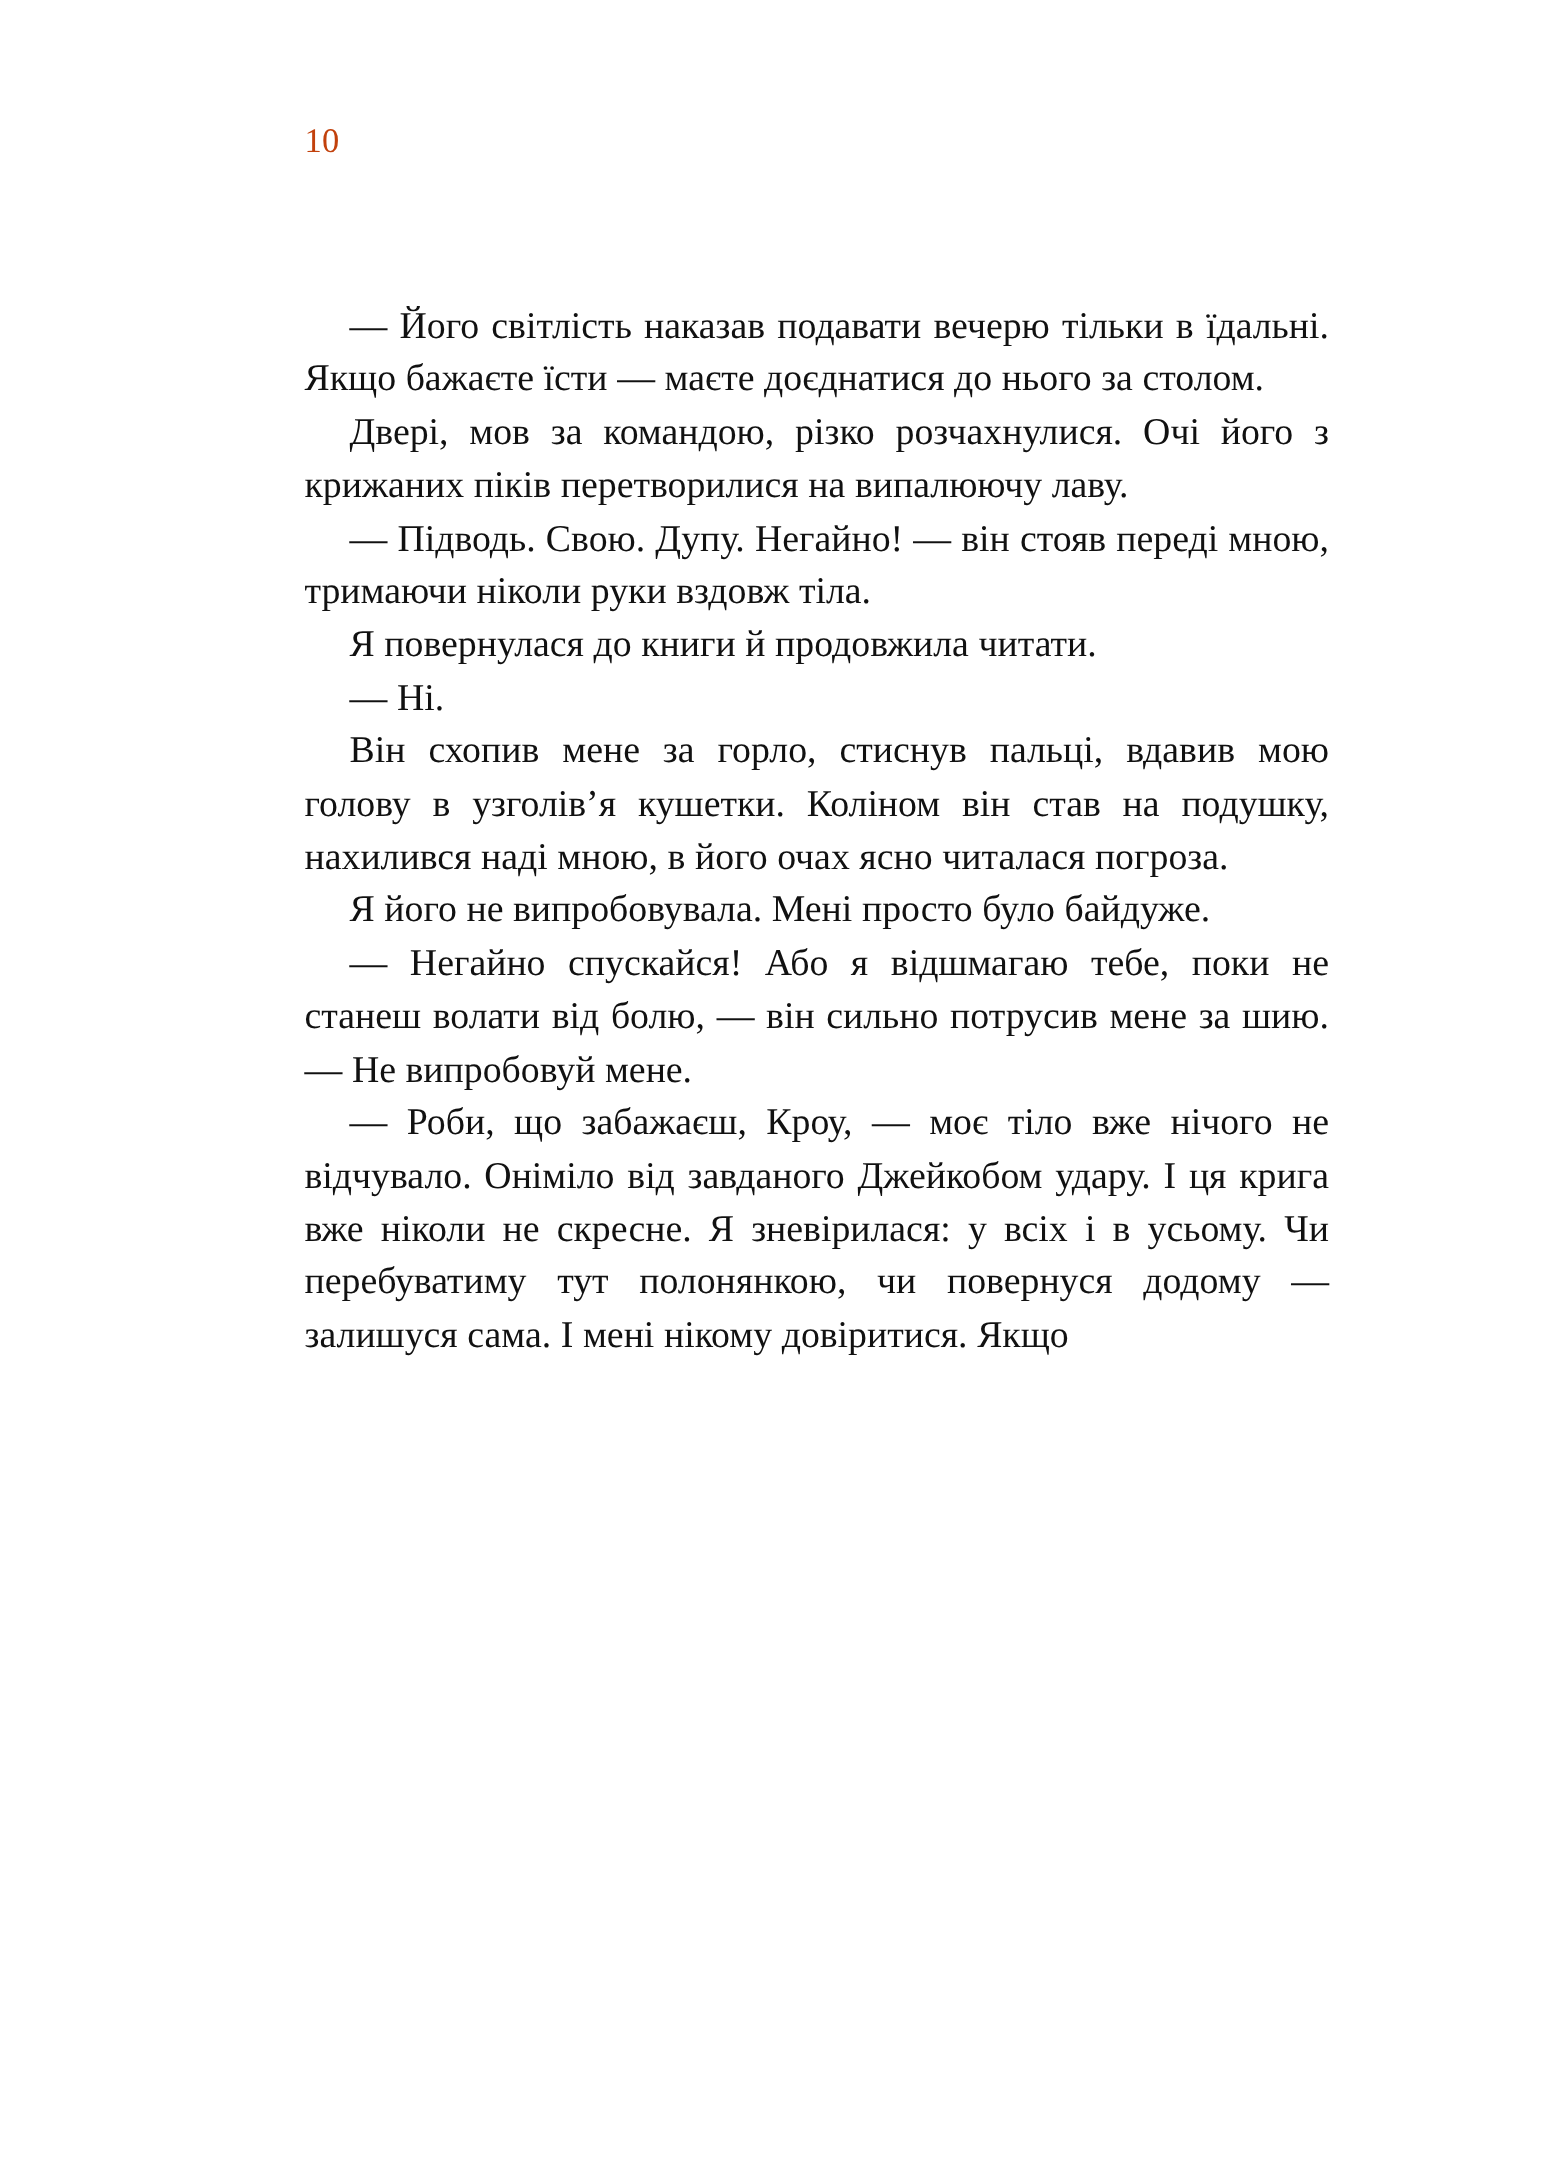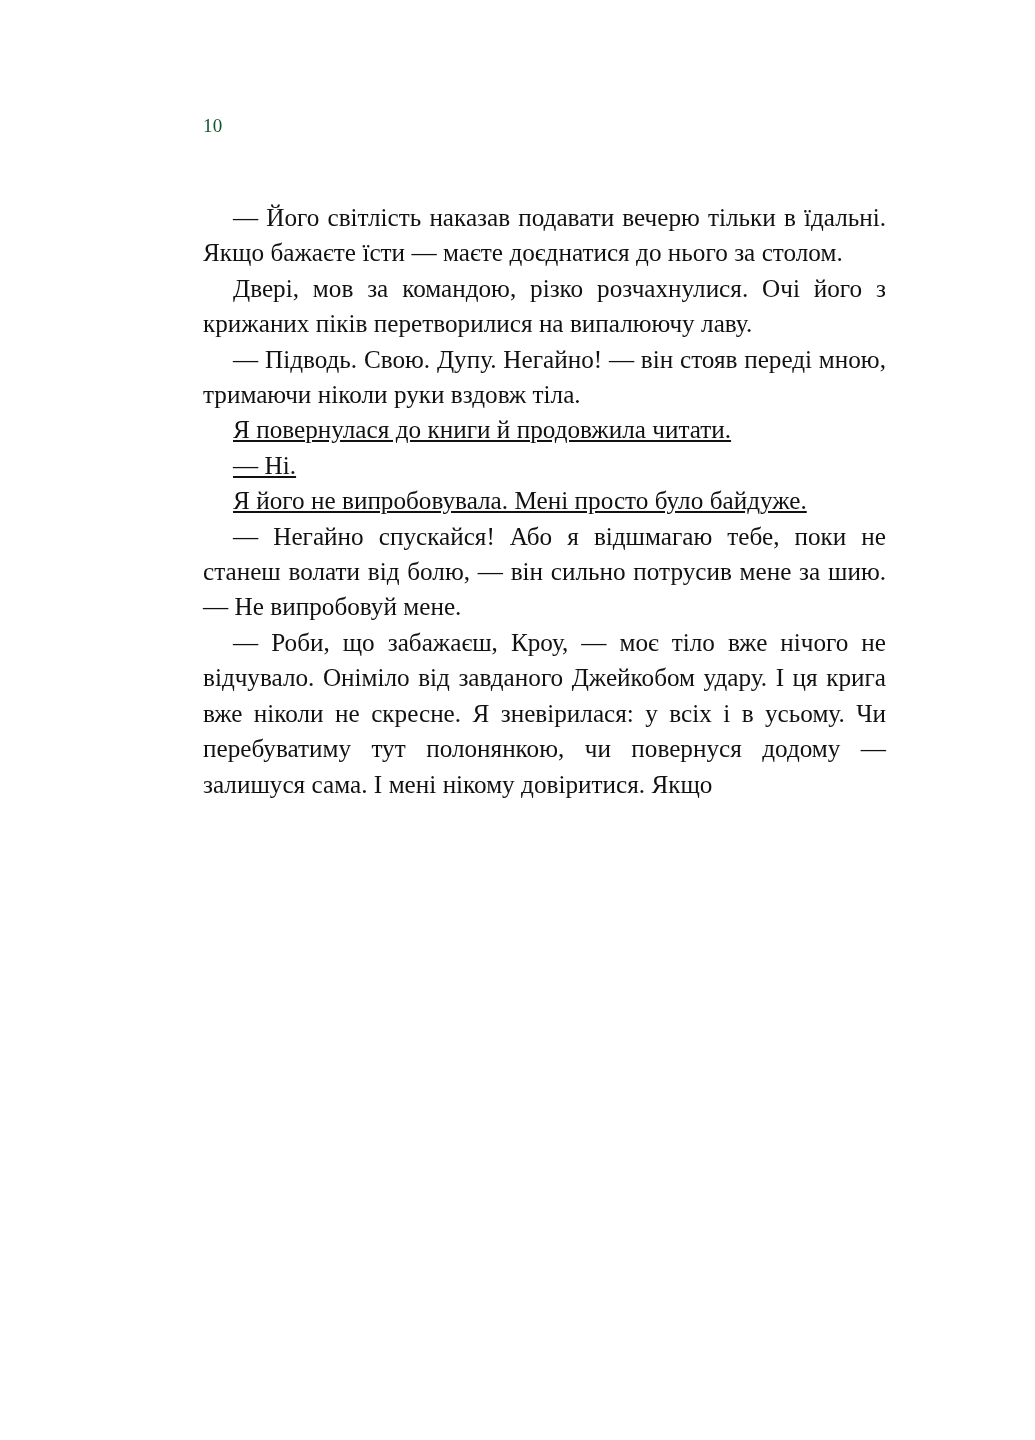--- a/index.html
+++ b/index.html
@@ -21,24 +21,24 @@
     height: 1440px;
     background: #ffffff;
     overflow: hidden;
     box-sizing: border-box;
   }
 
   
   .folio {
     position: absolute;
     left: 203px;
-    top: 112px;
-    font-size: 19px;
+    top: 80px;
+    font-size: 23px;
     line-height: 28px;
-    color: #14532d;
+    color: #c2410c;
     letter-spacing: 0.2px;
   }
 
   
   .text-column {
     position: absolute;
     left: 203px;
     top: 168px;
     width: 683px;
     margin-top: 32px;
@@ -62,34 +62,34 @@
   }
 
   
   .para.dialogue {
     text-indent: 30px;
   }
 
   
   .para.short {
     text-align: left;
-    text-decoration: underline;
   }
 </style>
 </head>
 <body>
 
 <div class="page">
 
   <div class="folio">10</div>
 
   <div class="text-column">
     <p class="para dialogue">— Його світлість наказав подавати вечерю тільки в їдальні. Якщо бажаєте їсти — маєте доєднатися до нього за столом.</p>
     <p class="para">Двері, мов за командою, різко розчахнулися. Очі його з крижаних піків перетворилися на випалюючу лаву.</p>
     <p class="para dialogue">— Підводь. Свою. Дупу. Негайно! — він стояв переді мною, тримаючи ніколи руки вздовж тіла.</p>
     <p class="para short">Я повернулася до книги й продовжила читати.</p>
     <p class="para dialogue short">— Ні.</p>
+    <p class="para">Він схопив мене за горло, стиснув пальці, вдавив мою голову в узголів’я кушетки. Коліном він став на подушку, нахилився наді мною, в його очах ясно читалася погроза.</p>
     <p class="para short">Я його не випробовувала. Мені просто було байдуже.</p>
     <p class="para dialogue">— Негайно спускайся! Або я відшмагаю тебе, поки не станеш волати від болю, — він сильно потрусив мене за шию. — Не випробовуй мене.</p>
     <p class="para dialogue">— Роби, що забажаєш, Кроу, — моє тіло вже нічого не відчувало. Оніміло від завданого Джейкобом удару. І ця крига вже ніколи не скресне. Я зневірилася: у всіх і в усьому. Чи перебуватиму тут полонянкою, чи повернуся додому — залишуся сама. І мені нікому довіритися. Якщо</p>
   </div>
 
 </div>
 
 </body></html>

